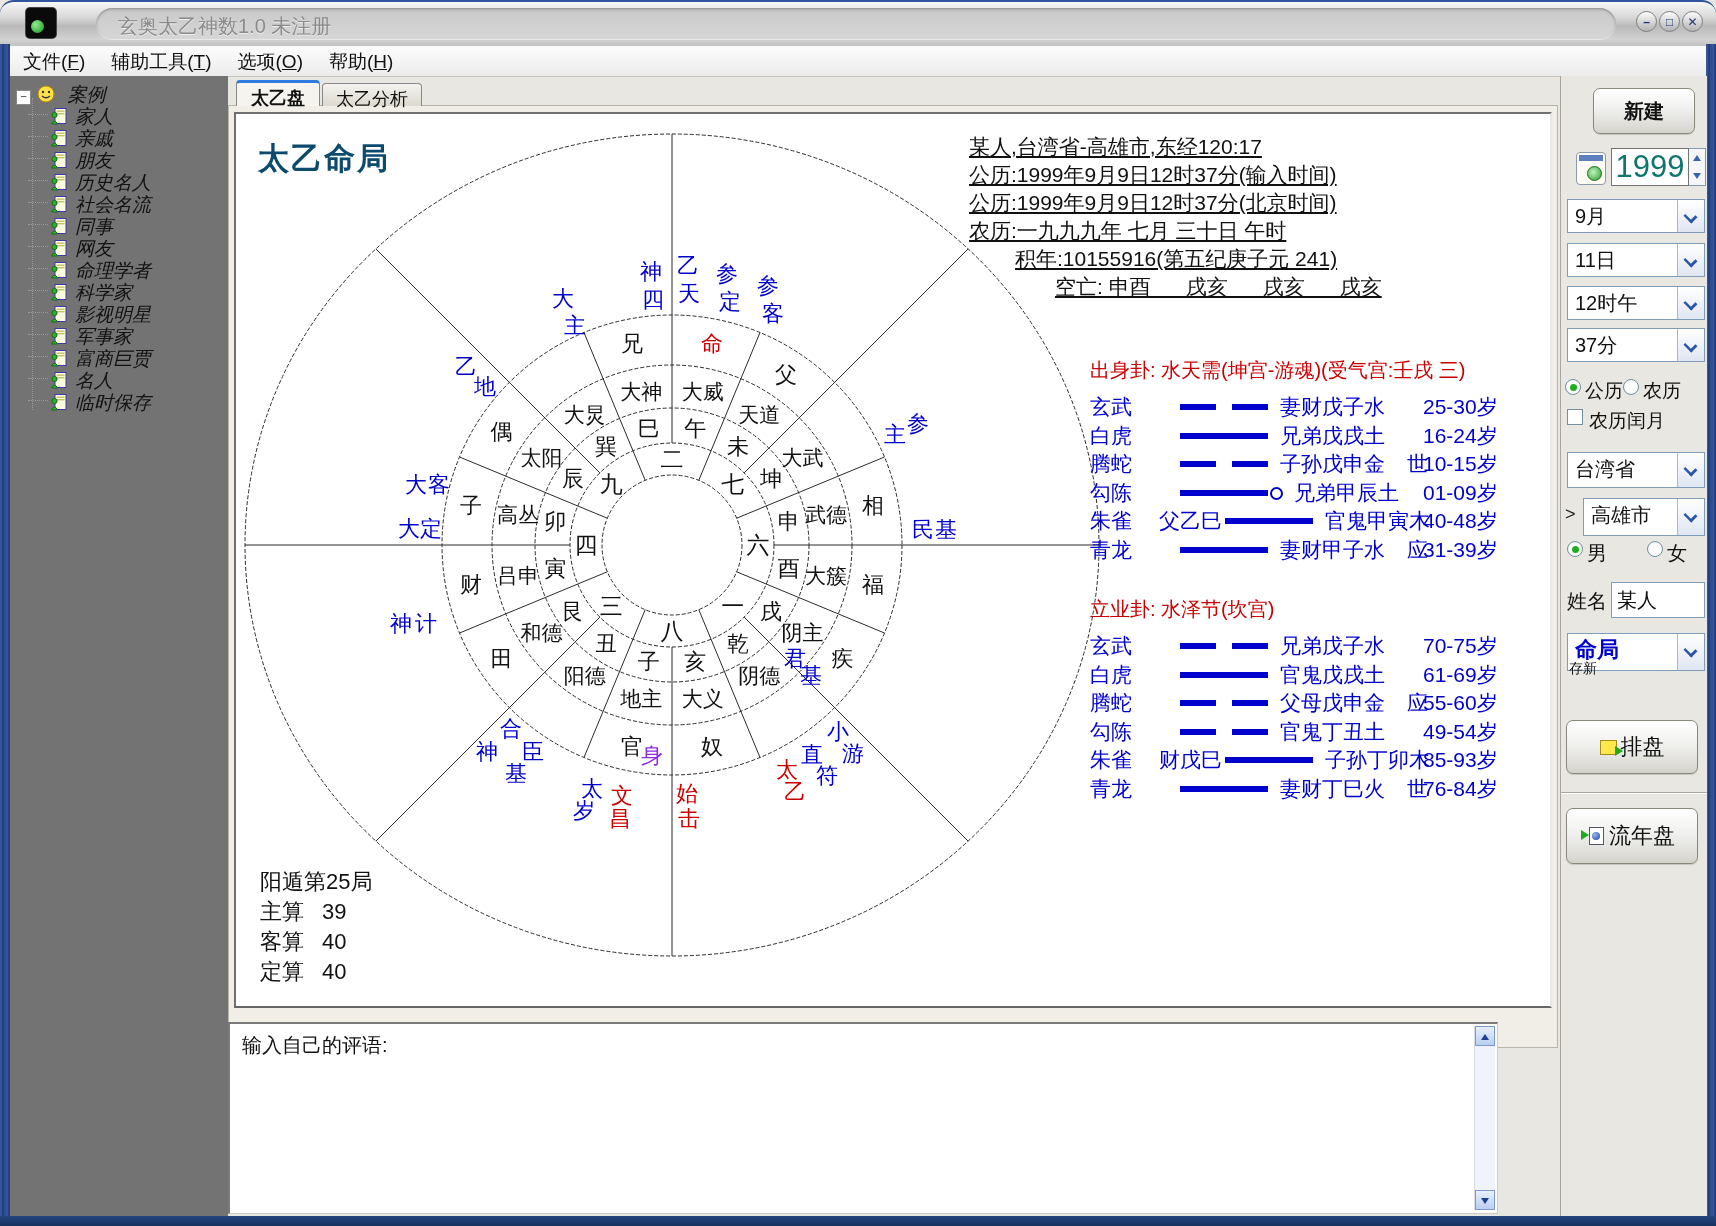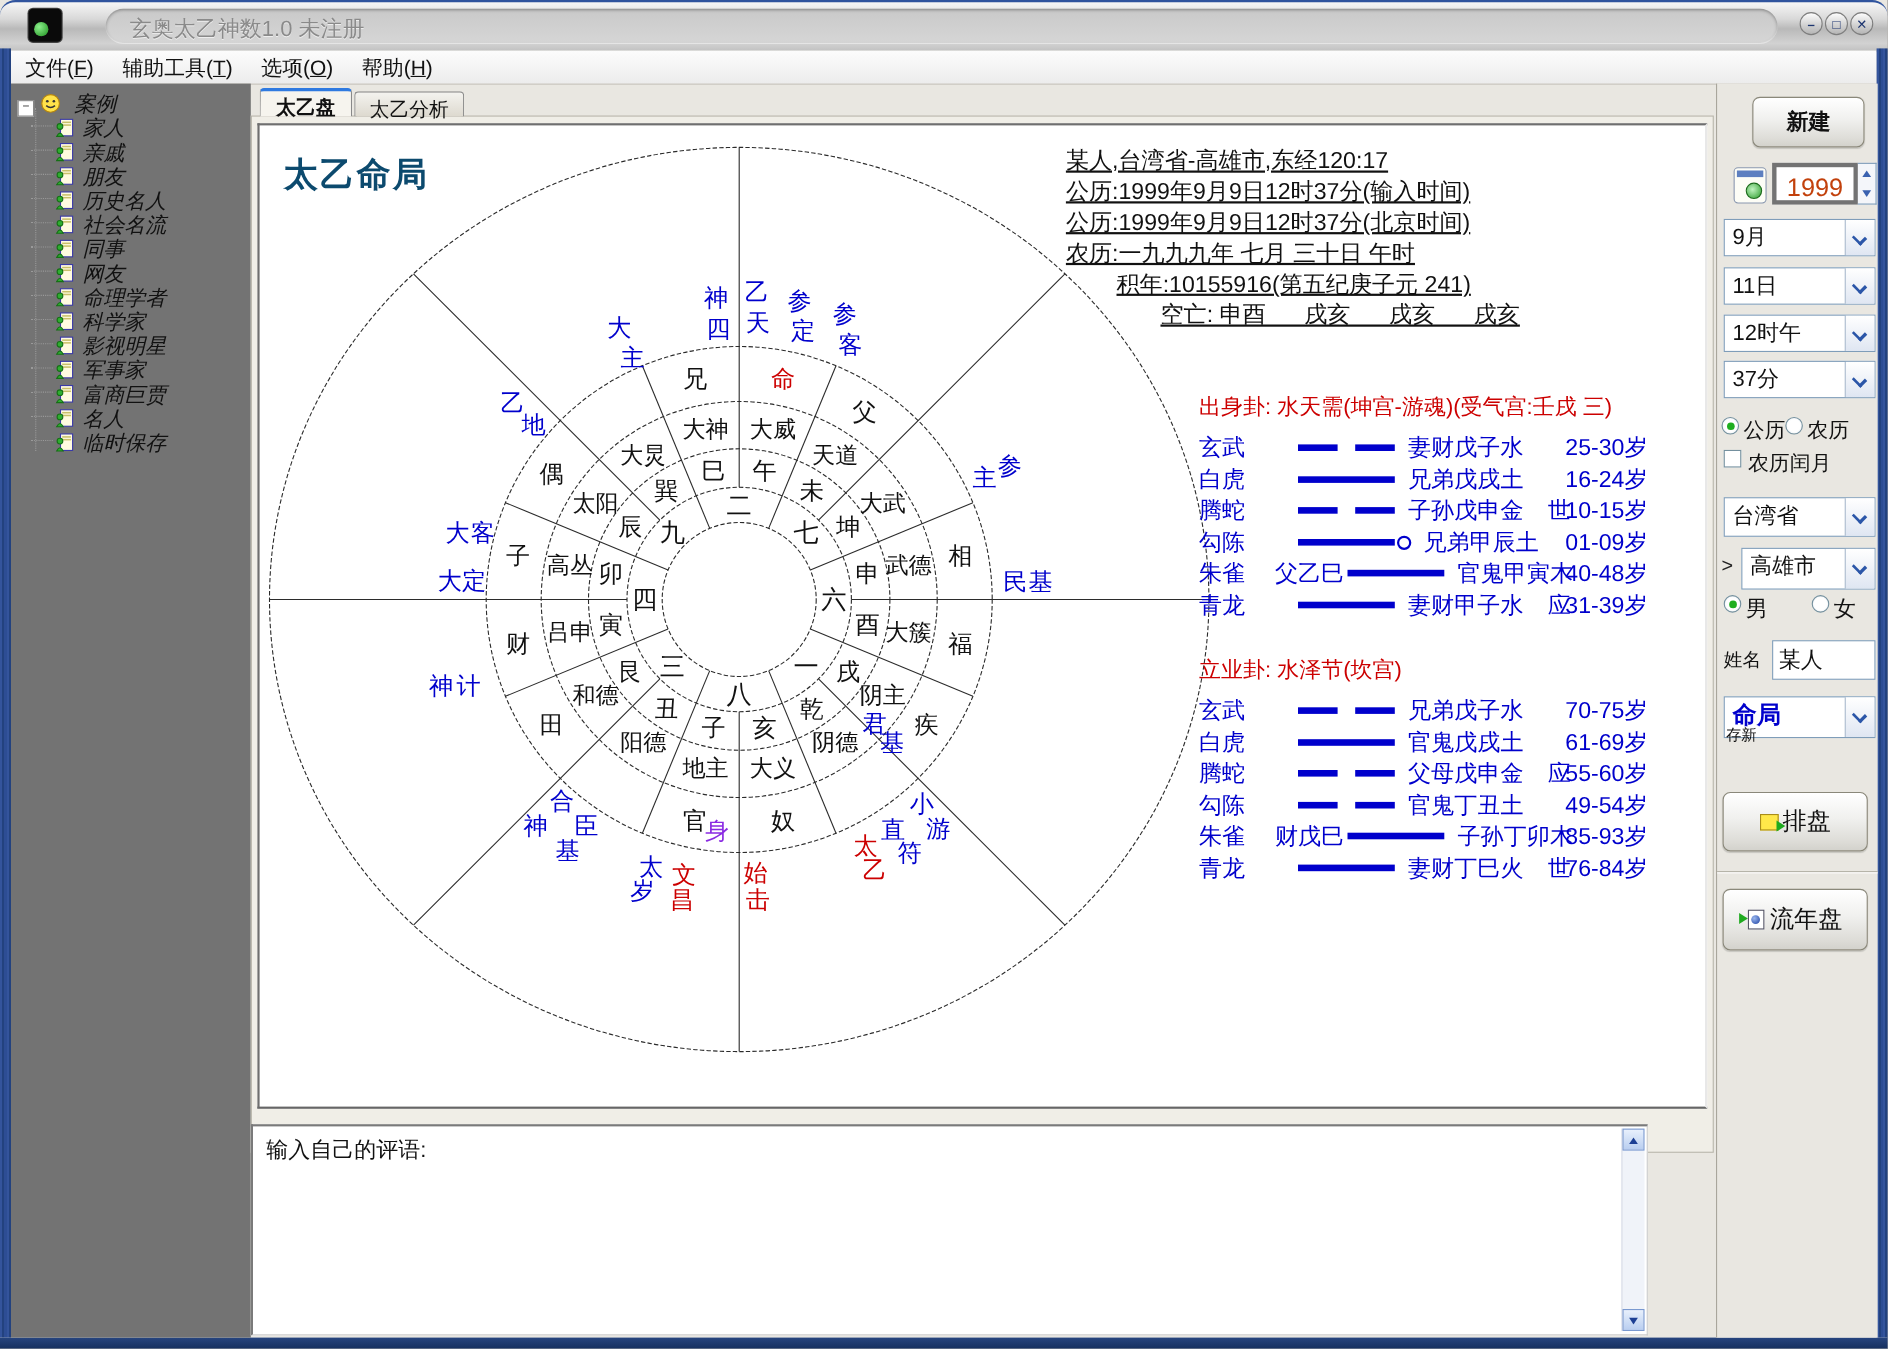--- a/index.html
+++ b/index.html
@@ -90,22 +90,22 @@
   
   #sidepanel{position:absolute;left:1560px;top:76px;width:146px;height:1140px;background:#e9e7e1;border-left:1px solid #a9a69c;}
   .sp{position:absolute;box-sizing:border-box;}
   .xpbtn{background:linear-gradient(#ffffff,#f0f0ee 45%,#dddcd7 85%,#d3d2cc);border:1px solid #8a887a;border-radius:7px;
     box-shadow:inset 0 1px 0 #fff, 0 1px 1px rgba(0,0,0,.15);font-size:20px;color:#111;text-align:center;}
   #btn-new{left:32px;top:12px;width:102px;height:46px;line-height:44px;font-weight:bold;}
   #year-icon{left:15px;top:76px;width:30px;height:33px;background:#fdfdf6;border:1px solid #8a98b0;border-radius:4px;}
   #year-icon::before{content:"";position:absolute;left:2px;top:2px;right:2px;height:6px;background:#5d7fc0;}
   #year-icon::after{content:"";position:absolute;right:3px;bottom:3px;width:13px;height:13px;border-radius:50%;
     background:radial-gradient(circle at 40% 40%,#bff3bf,#2c9c2c);border:1px solid #1c6b1c;}
-  #year-box{left:50px;top:72px;width:78px;height:38px;background:#fff;border:4px solid #737373;
-    font-size:23px;text-align:center;line-height:36px;color:#c2410c;}
+  #year-box{left:50px;top:72px;width:78px;height:38px;background:#fff;border:1px solid #737373;
+    font-size:31px;text-align:center;line-height:36px;color:#0f766e;}
   #spinner{left:128px;top:72px;width:17px;height:38px;background:#f4f6fa;border:1px solid #7f9db9;border-left:none;}
   #spinner::before,#spinner::after{content:"";position:absolute;left:4px;border-left:4px solid transparent;border-right:4px solid transparent;}
   #spinner::before{top:6px;border-bottom:6px solid #3a62b0;}
   #spinner::after{bottom:6px;border-top:6px solid #3a62b0;}
   .combo{background:#fff;border:1px solid #7f9db9;font-size:20px;color:#111;line-height:32px;padding-left:7px;}
   .combo .arrow{position:absolute;right:0;top:0;bottom:0;width:26px;background:linear-gradient(#ffffff,#dfe6f2);
     border-left:1px solid #a8b8cc;}
   .combo .arrow::after{content:"";position:absolute;left:7px;top:11px;width:8px;height:8px;
     border-right:3px solid #2b56a8;border-bottom:3px solid #2b56a8;transform:rotate(45deg) scaleY(.8);}
   #cb-month{left:6px;top:123px;width:138px;height:34px;}
@@ -118,21 +118,21 @@
   #cb-type{left:6px;top:557px;width:138px;height:38px;color:#0000cc;font-weight:bold;font-size:22px;}
   .radio{width:16px;height:16px;border-radius:50%;background:radial-gradient(#fff 55%,#dce6ee);border:1px solid #74909e;}
   .radio.sel::after{content:"";position:absolute;left:4px;top:4px;width:7px;height:7px;border-radius:50%;background:#1fae1f;}
   .rlabel{font-size:19px;color:#111;position:absolute;}
   #r-solar{left:4px;top:303px;} #l-solar{left:24px;top:302px;}
   #r-lunar{left:62px;top:303px;} #l-lunar{left:82px;top:302px;}
   #chk-leap{left:6px;top:333px;width:16px;height:16px;background:#fff;border:1px solid #74909e;}
   #l-leap{left:28px;top:332px;}
   #r-male{left:6px;top:465px;} #l-male{left:26px;top:464px;font-size:20px;}
   #r-female{left:86px;top:465px;} #l-female{left:106px;top:464px;font-size:20px;}
-  #l-name{left:6px;top:512px;font-size:17px;}
+  #l-name{left:6px;top:512px;font-size:20px;}
   #name-box{left:50px;top:506px;width:94px;height:36px;background:#fff;border:1px solid #7f9db9;
     font-size:20px;line-height:34px;padding-left:5px;color:#111;}
   #l-save{left:8px;top:584px;font-size:14px;}
   #btn-paipan{left:5px;top:644px;width:132px;height:54px;line-height:52px;font-size:22px;}
   #sep{left:0;top:716px;width:146px;height:2px;border-top:1px solid #aaa79c;border-bottom:1px solid #fff;}
   #btn-liunian{left:5px;top:732px;width:132px;height:56px;line-height:54px;font-size:22px;}
   .note-ico{display:inline-block;width:15px;height:13px;background:#ffe84a;border:1px solid #a88c1a;
     vertical-align:-1px;margin-right:4px;position:relative;}
   .note-ico::after{content:"";position:absolute;right:-7px;bottom:-2px;border-top:5px solid transparent;
     border-bottom:5px solid transparent;border-left:8px solid #1faa1f;}
@@ -525,20 +525,26 @@
             <div class="hbar" style="left: 90px; width: 88px;">
               <i style="left: 0px; width: 88px;"></i>
             </div>
             <span class="h-text" style="left: 190px;">妻财丁巳火</span>
             <span class="h-flag">世</span>
             <span class="h-age">76-84岁</span>
           </div>
         </div>
     </div>
 
+    <div id="stats">
+      <div>阳遁第25局</div>
+    <div><span>主算</span><span class="v">39</span></div>
+        <div><span>客算</span><span class="v">40</span></div>
+        <div><span>定算</span><span class="v">40</span></div>
+      </div>
   </div>
 
   <div id="comment">
     <div id="comment-label">输入自己的评语:</div>
     <div id="vscroll">
       <div class="sbtn" id="sb-up"></div>
       <div class="sbtn" id="sb-dn"></div>
     </div>
   </div>
 

